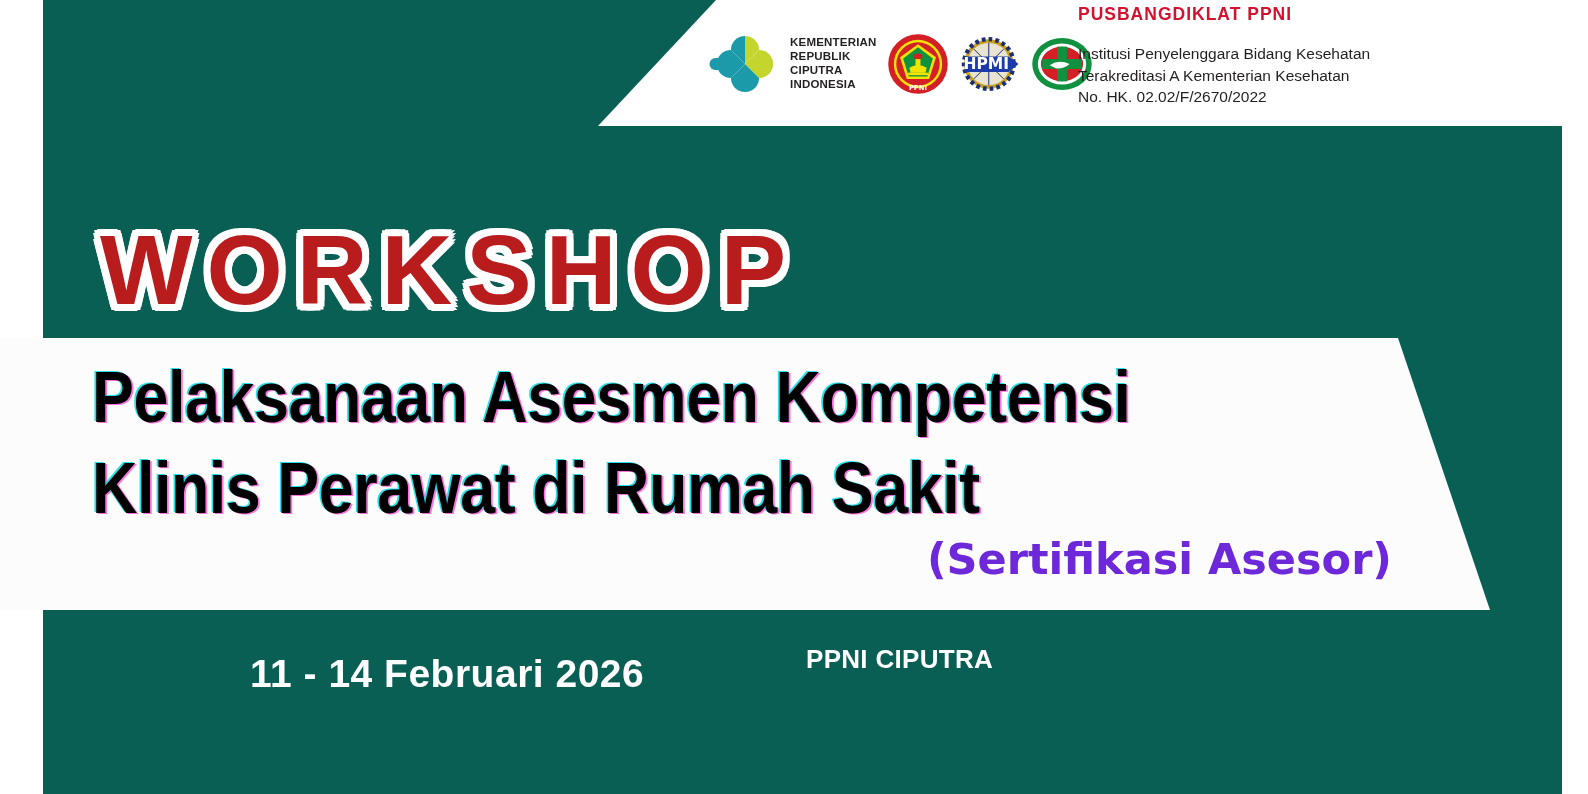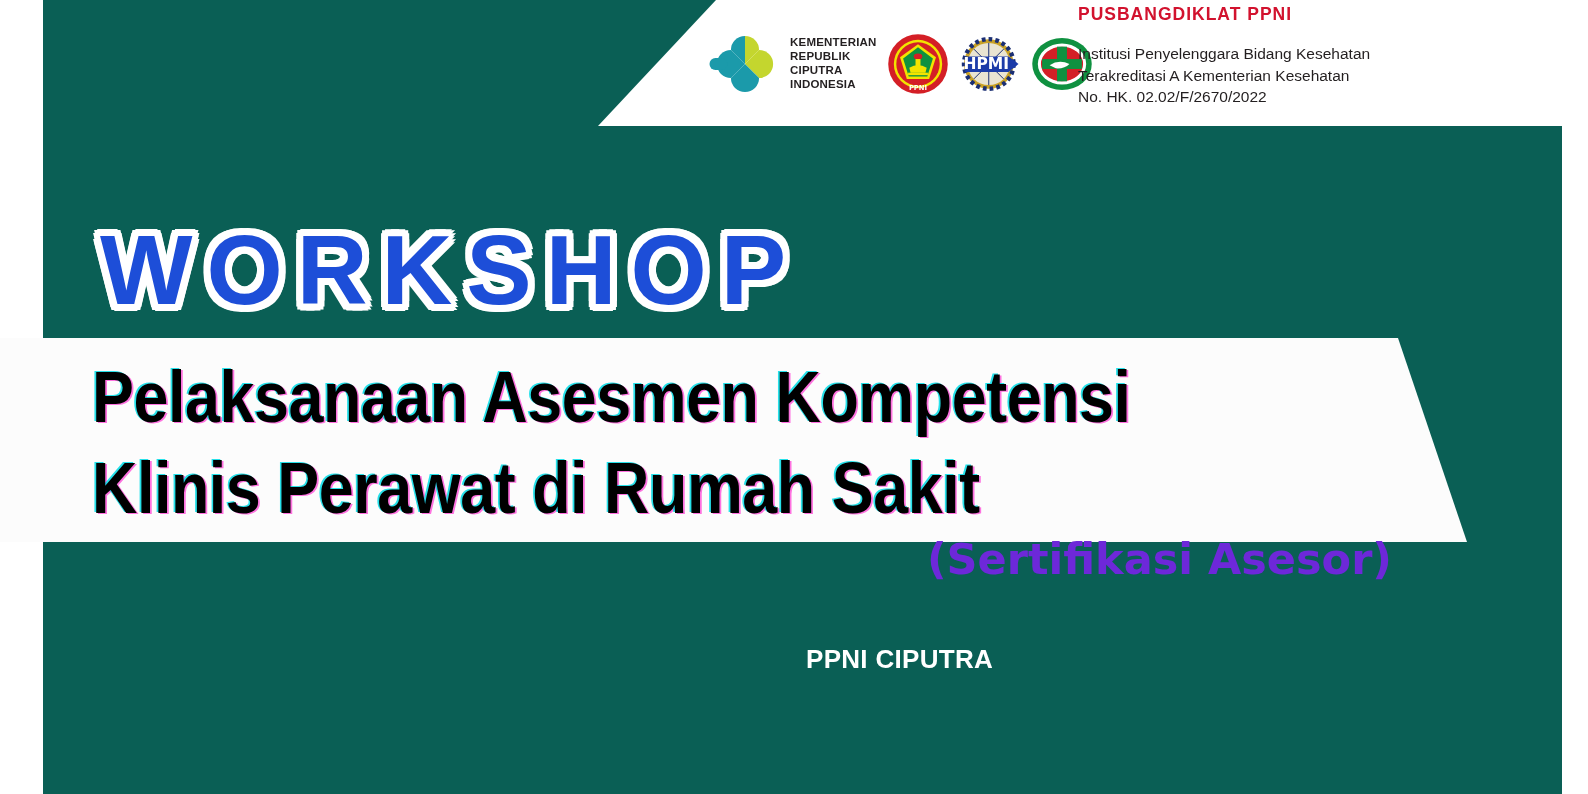--- a/index.html
+++ b/index.html
@@ -101,40 +101,40 @@
     white-space:nowrap;
   }
 
   
   .workshop{
     position:absolute;
     left:100px; top:214px;
     font-size:98px;
     font-weight:bold;
     letter-spacing:14px;
-    color:#1d4ed8;
+    color:#b91c1c;
     font-family:"Liberation Sans", sans-serif;
     -webkit-text-stroke:0px transparent;
     text-shadow:
       -6px -6px 0 #ffffff,  6px -6px 0 #ffffff,
       -6px  6px 0 #ffffff,  6px  6px 0 #ffffff,
       -6px  0   0 #ffffff,  6px  0   0 #ffffff,
        0   -6px 0 #ffffff,  0    6px 0 #ffffff,
       -7px -3px 0 #ffffff,  7px  3px 0 #ffffff,
       -3px -7px 0 #ffffff,  3px  7px 0 #ffffff,
        7px -3px 0 #ffffff, -7px  3px 0 #ffffff,
        3px -7px 0 #ffffff, -3px  7px 0 #ffffff;
     white-space:nowrap;
   }
 
   
   .title-panel{
     position:absolute;
     left:0; top:338px;
-    width:1500px; height:204px;
+    width:1500px; height:272px;
     background:#fcfcfc;
     clip-path: polygon(0 0, 1398px 0, 1490px 272px, 0 272px);
   }
 
   .title-lines{
     position:absolute;
     left:92px; top:14px;
     width:1340px;
   }
   .title-line{
@@ -288,18 +288,19 @@
   <div class="workshop">WORKSHOP</div>
 
   <div class="title-panel">
     <div class="title-lines">
       <div class="title-line">Pelaksanaan Asesmen Kompetensi</div>
       <div class="title-line">Klinis Perawat di Rumah Sakit</div>
     </div>
     <div class="sertifikasi">(Sertifikasi Asesor)</div>
   </div>
 
+  <div class="date-text">11 - 14 Februari 2026</div>
 
   <div class="venue-block">
     <div class="venue-name">PPNI CIPUTRA</div>
   </div>
 
 </div>
 
 </body></html>

